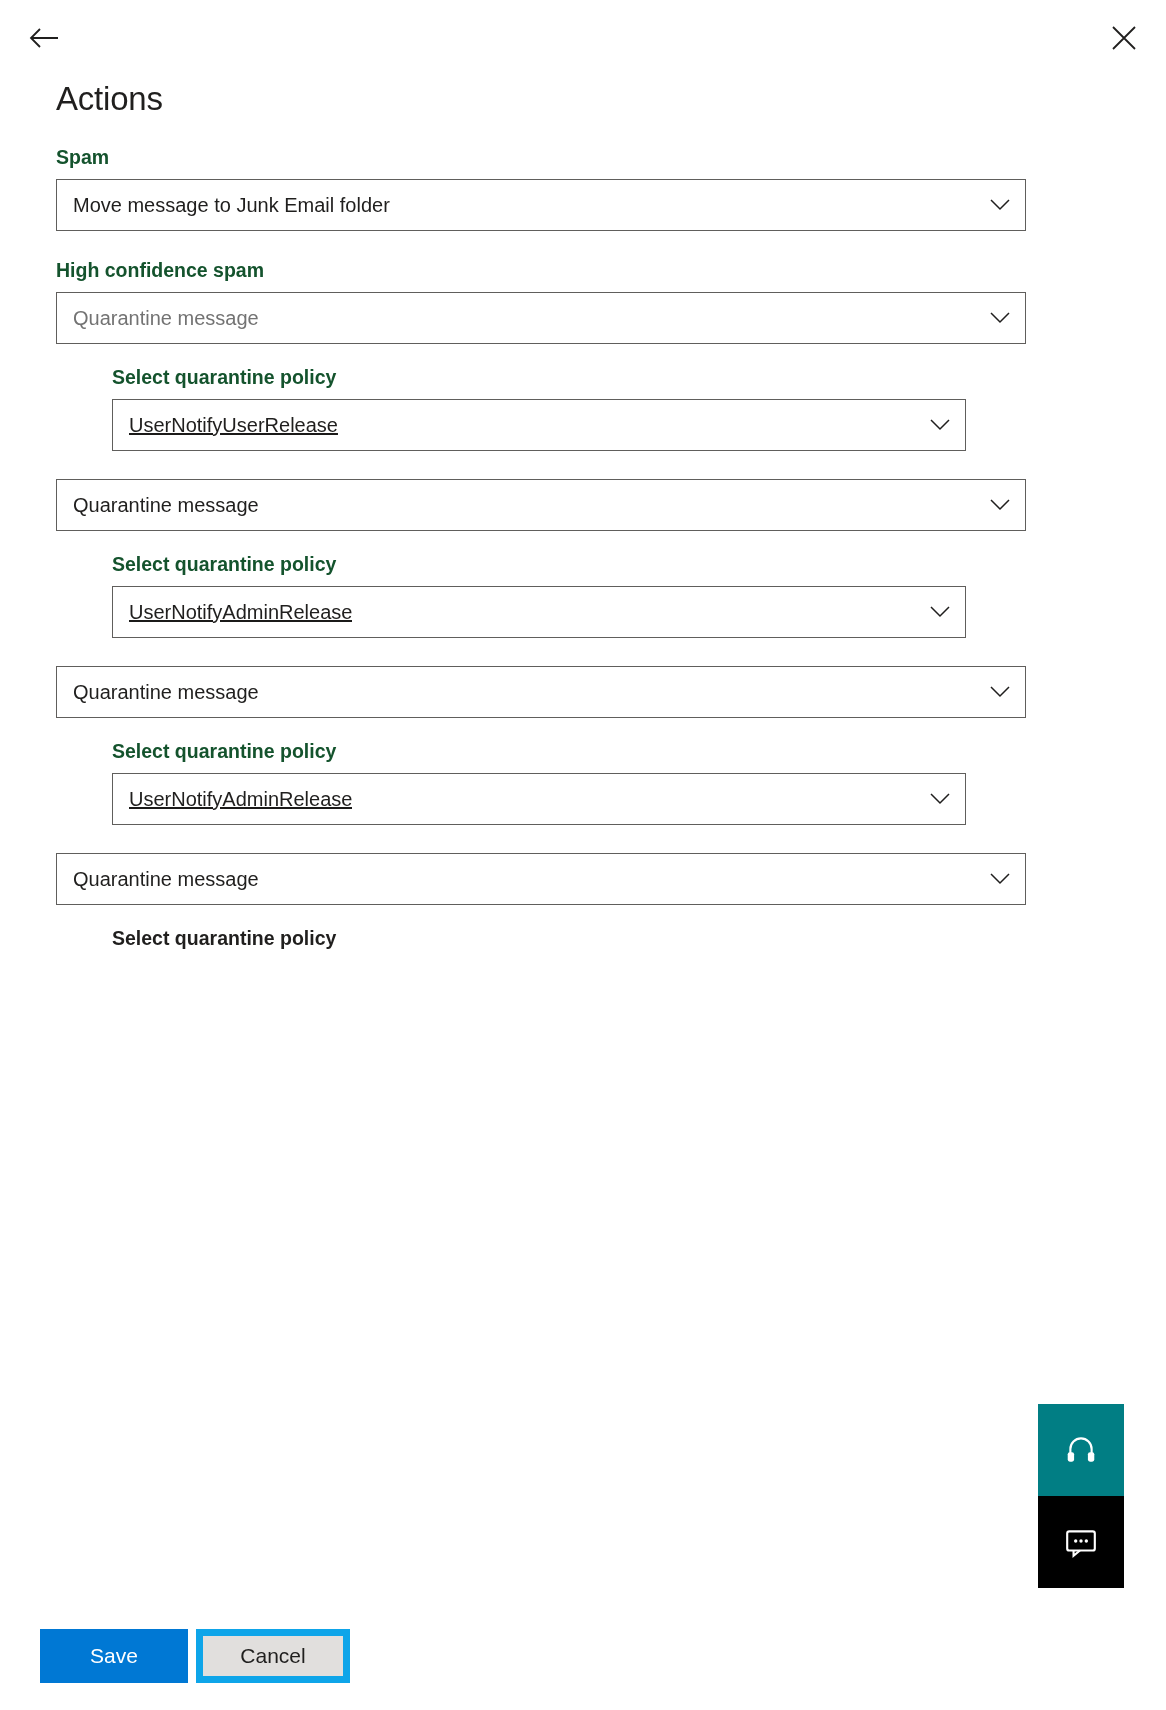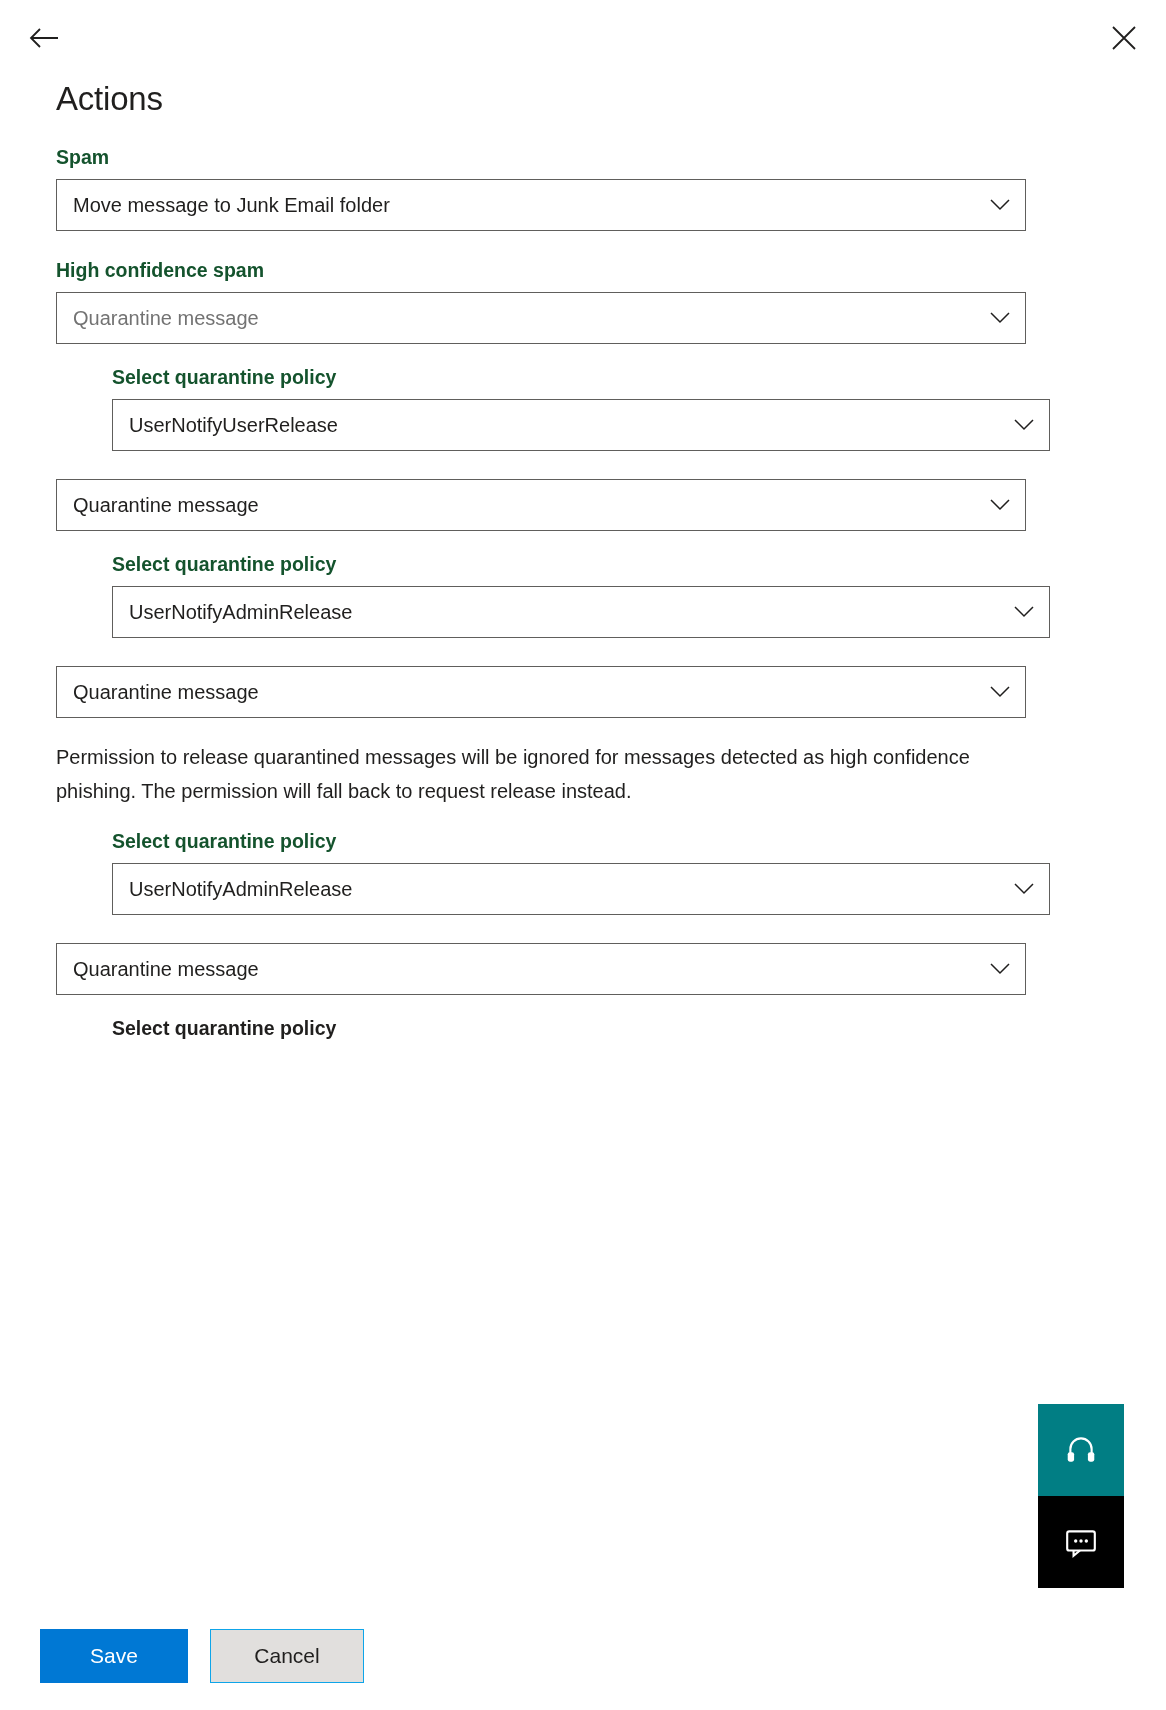--- a/index.html
+++ b/index.html
@@ -117,21 +117,21 @@
     display: flex;
     align-items: center;
     justify-content: center;
   }
 
   .w-main { width: 970px; }
 
   .indent {
     margin-left: 56px;
   }
-  .w-sub { width: 938px; }
+  .w-sub { width: 854px; text-decoration: underline; }
 
   .note {
     font-size: 20px;
     line-height: 1.7;
     color: #201f1e;
     margin: 18px 0 22px 0;
     width: 975px;
   }
 
   .cut-label {
@@ -147,41 +147,41 @@
     left: 0;
     right: 0;
     bottom: 0;
     height: 110px;
     background: #ffffff;
     border-top: 1px solid #ffffff;
     display: flex;
     align-items: center;
     padding-left: 40px;
     box-sizing: border-box;
-    gap: 22px;
+    gap: 8px;
   }
   .btn {
     height: 54px;
     min-width: 148px;
     font-size: 21px;
     font-family: "Liberation Sans", sans-serif;
     border: none;
     cursor: pointer;
     display: inline-flex;
     align-items: center;
     justify-content: center;
   }
   .btn-primary {
     background: #0078d4;
     color: #ffffff;
   }
   .btn-secondary {
     background: #e1dfdd;
     color: #201f1e;
-    border: 1px solid #0ea5e9;
+    border: 7px solid #0ea5e9;
     min-width: 154px;
   }
 
   
   .help-stack {
     position: absolute;
     right: 42px;
     bottom: 122px;
     width: 86px;
   }
@@ -281,21 +281,20 @@
       <div class="dropdown w-main">
         <span class="value">Quarantine message</span>
         <span class="chev">
           <svg width="20" height="12" viewBox="0 0 20 12" aria-hidden="true">
             <path d="M1 1 L10 10 L19 1" fill="none" stroke="#201f1e" stroke-width="1.5"></path>
           </svg>
         </span>
       </div>
     </div>
 
-    <div class="note">Permission to release quarantined messages will be ignored for messages detected as high confidence phishing. The permission will fall back to request release instead.</div>
 
     <div class="group indent">
       <div class="field-label">Select quarantine policy</div>
       <div class="dropdown w-sub">
         <span class="value">UserNotifyAdminRelease</span>
         <span class="chev">
           <svg width="20" height="12" viewBox="0 0 20 12" aria-hidden="true">
             <path d="M1 1 L10 10 L19 1" fill="none" stroke="#201f1e" stroke-width="1.5"></path>
           </svg>
         </span>

